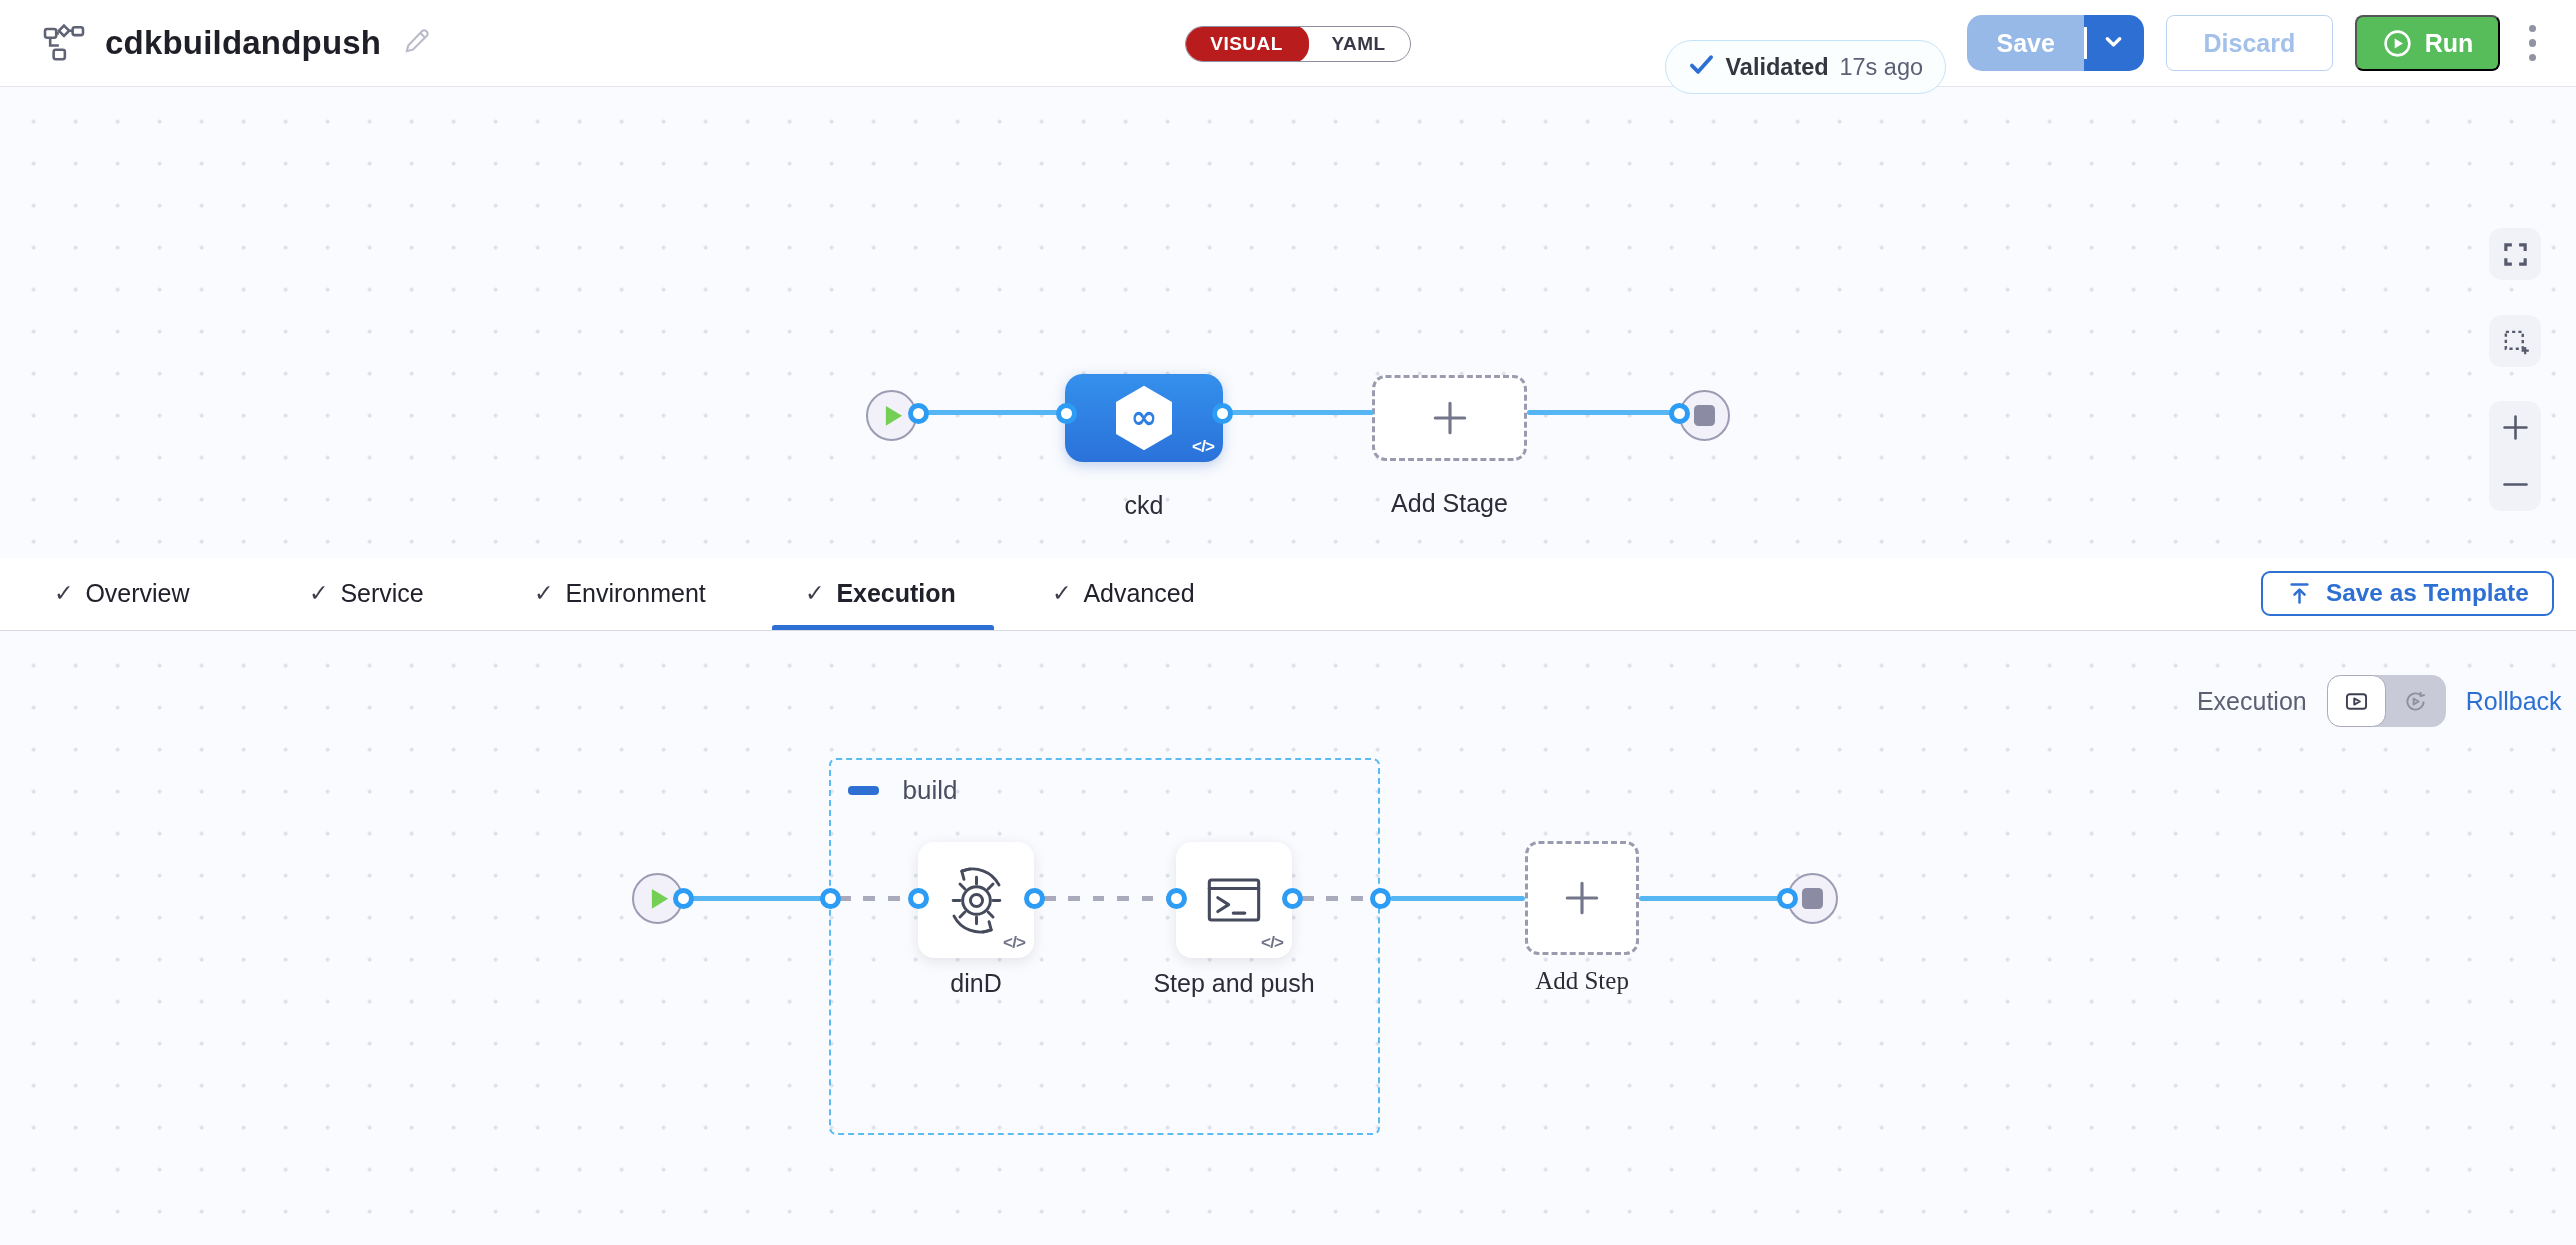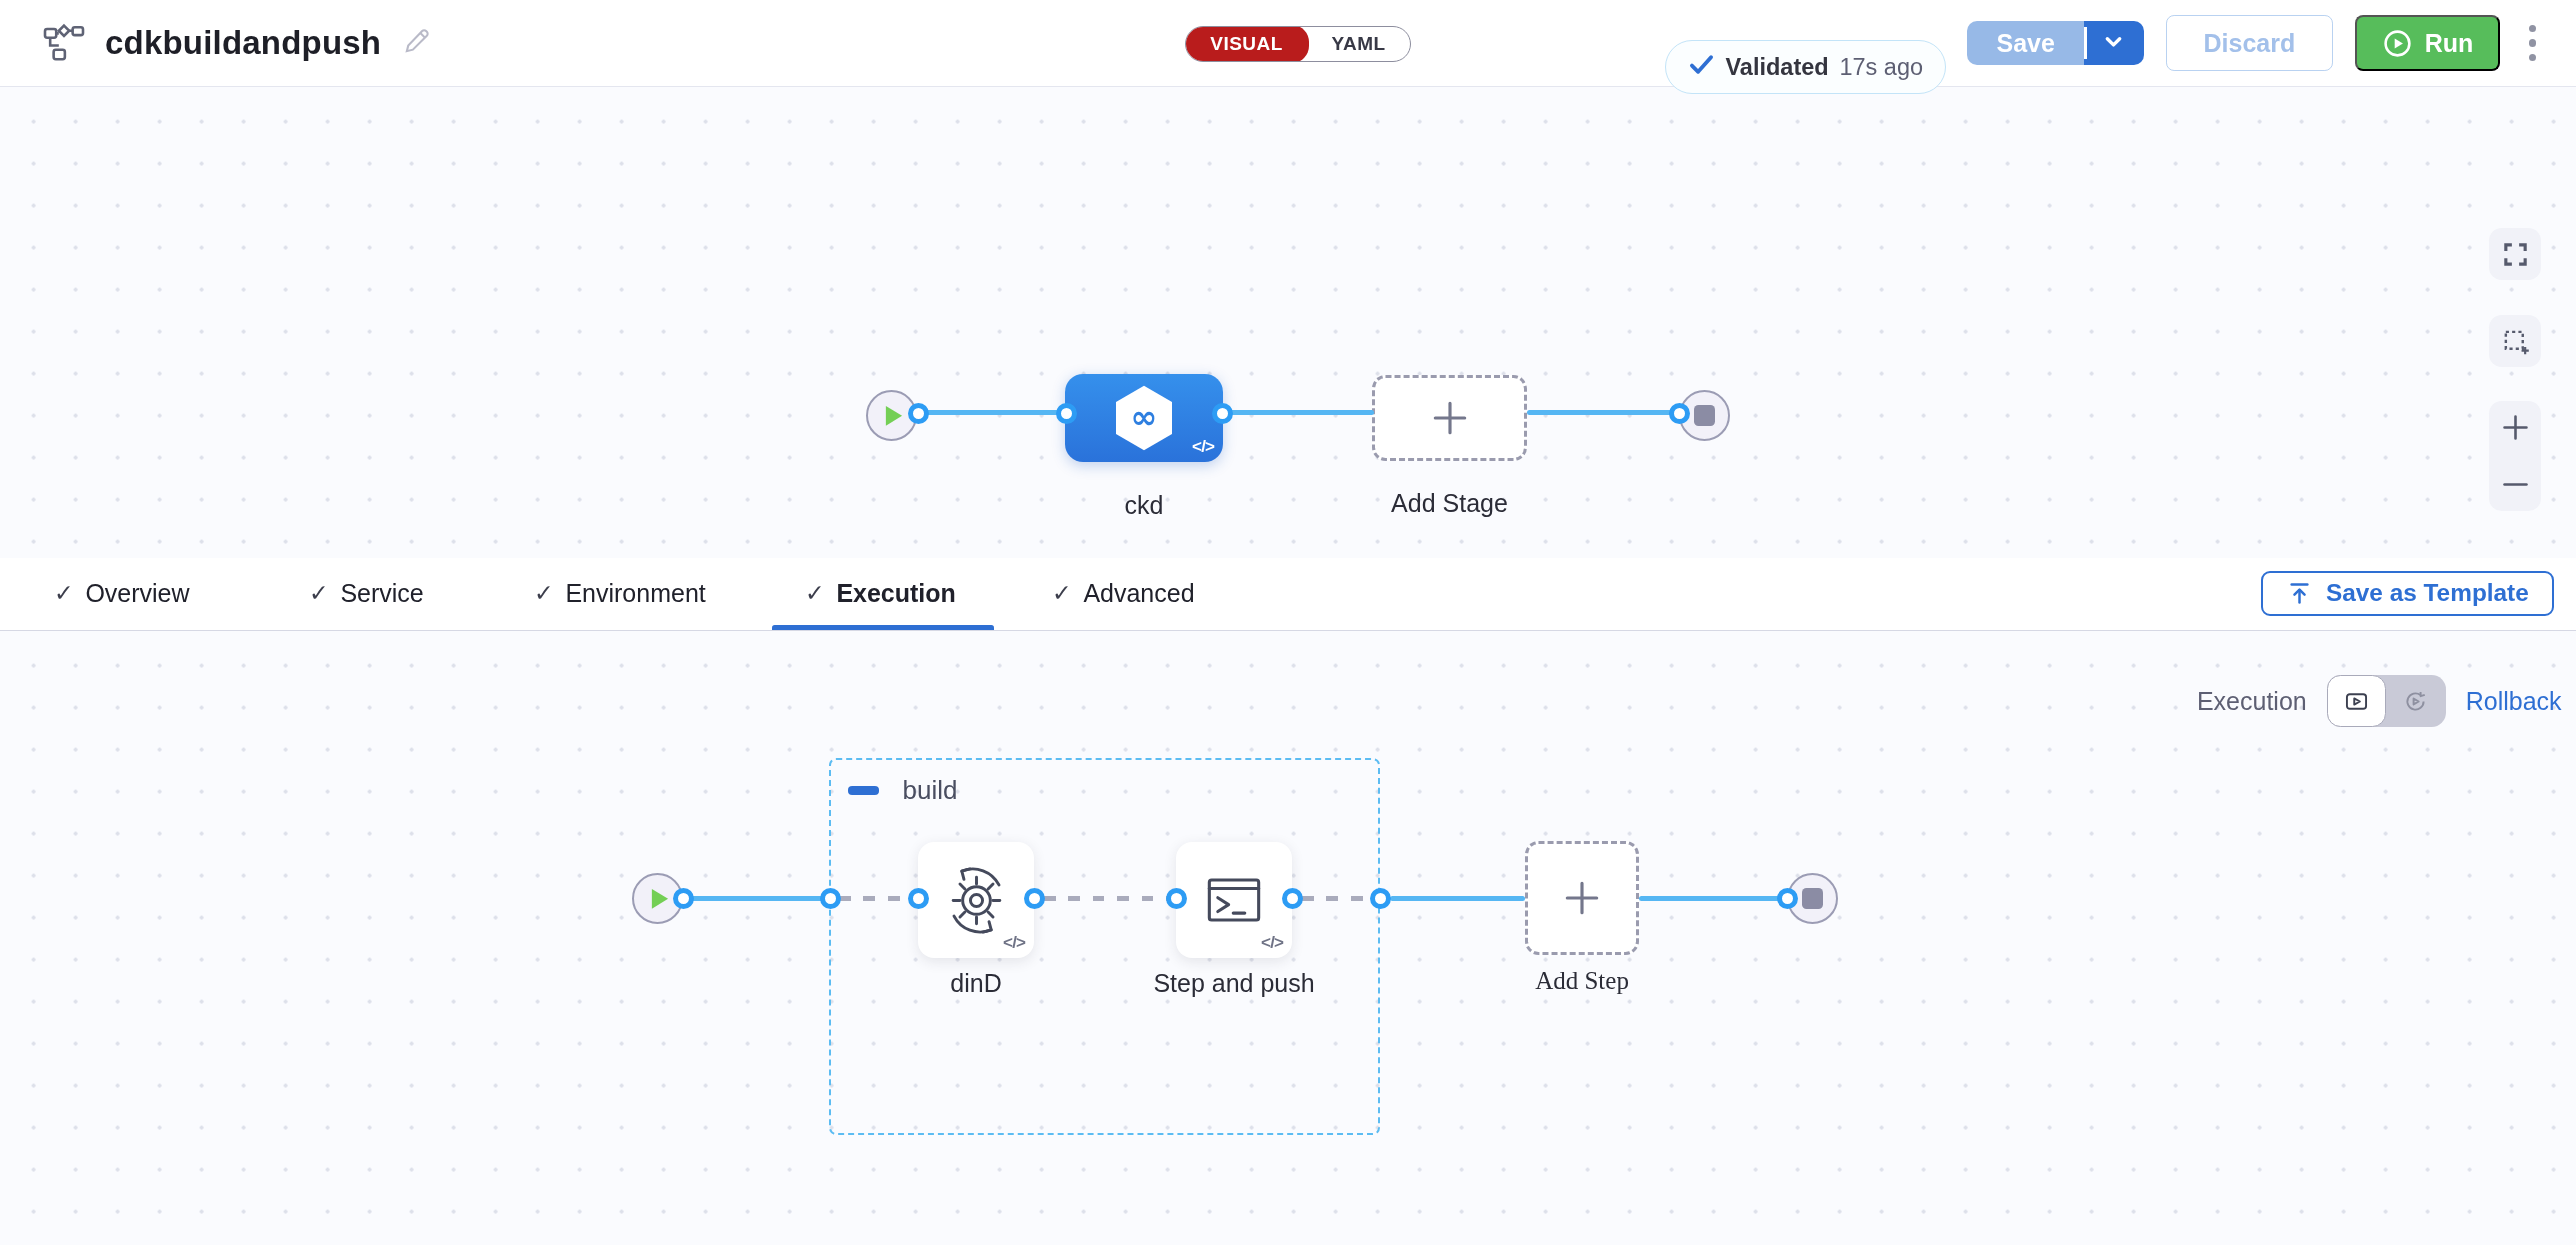--- a/index.html
+++ b/index.html
@@ -15,21 +15,21 @@
   .mode-toggle{position:absolute;left:1185px;top:26px;height:34px;display:flex;align-items:stretch;
     border:1.8px solid #8d8e9e;border-radius:19px;background:#fff;overflow:hidden;}
   .mode-seg{display:flex;align-items:center;padding:0 24.4px;font-size:19px;font-weight:bold;
     letter-spacing:0.5px;color:#383946;cursor:pointer;}
   .mode-seg.active{background:#b91c1c;color:#fff;border-radius:17px;margin:-1.8px;padding:0 26px;}
   .header-right{position:absolute;right:32.5px;top:0;height:86px;display:flex;align-items:center;gap:21.7px;}
   .validated-badge{display:flex;align-items:center;gap:10.8px;height:52px;padding:0 21.7px;
     border:1.8px solid #c3e4f8;border-radius:27px;background:#fbfeff;font-size:23.5px;margin-top:48px;}
   .validated-badge .v-label{font-weight:bold;color:#34353f;}
   .validated-badge .v-time{color:#5d5f73;}
-  .save-split{display:flex;height:44px;border-radius:10px;overflow:hidden;}
+  .save-split{display:flex;height:56px;border-radius:15px;overflow:hidden;}
   .save-main{display:flex;align-items:center;padding:0 29px;background:#97b9e7;color:#fff;
     font-size:25px;font-weight:bold;position:relative;}
   .save-sep{width:2.7px;height:32.5px;background:#fff;align-self:center;position:relative;z-index:2;margin-right:-2.7px;}
   .save-caret{width:60px;display:flex;align-items:center;justify-content:center;background:#2e6fd3;}
   .btn-discard{display:flex;align-items:center;height:56px;padding:0 37px;background:#fff;
     border:1.8px solid #b9d2f1;border-radius:8.1px;color:#a3c0ea;font-size:25px;font-weight:bold;}
   .btn-run{display:flex;align-items:center;gap:11.7px;height:56px;padding:0 25px;background:#57bd5b;
     border-radius:8.1px;color:#fff;font-size:25px;font-weight:bold;}
   .kebab{display:flex;flex-direction:column;gap:7.2px;padding:5.4px 7.2px;}
   .kebab i{width:7.2px;height:7.2px;border-radius:50%;background:#9093a3;display:block;}

